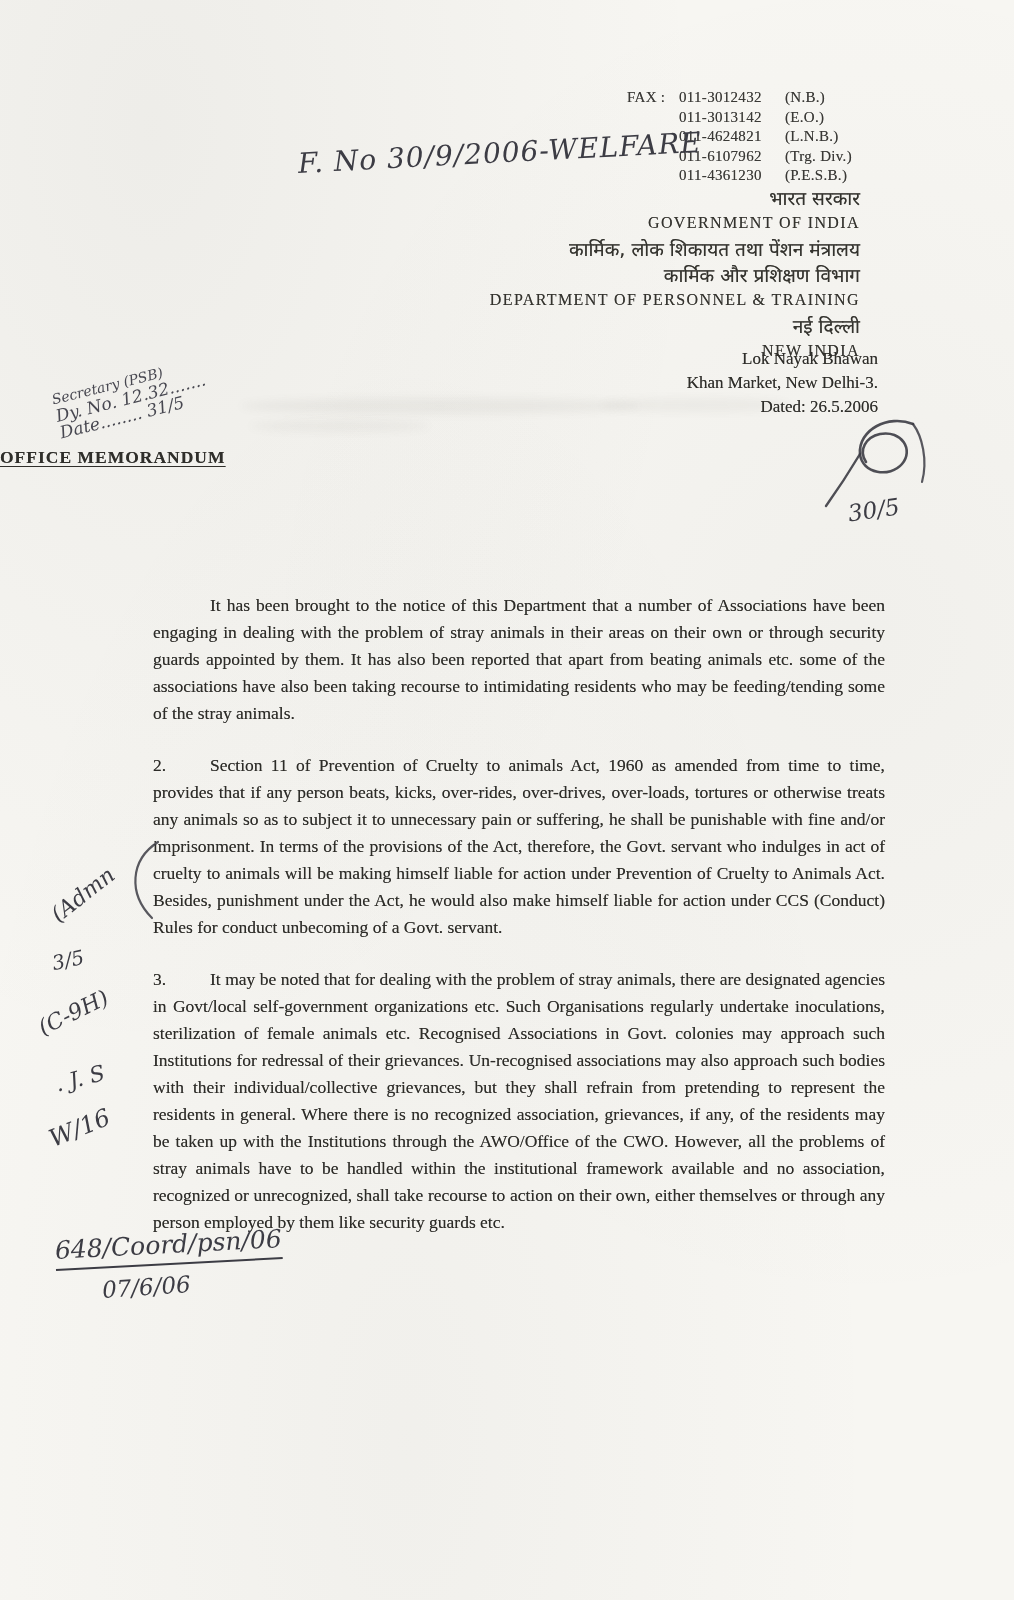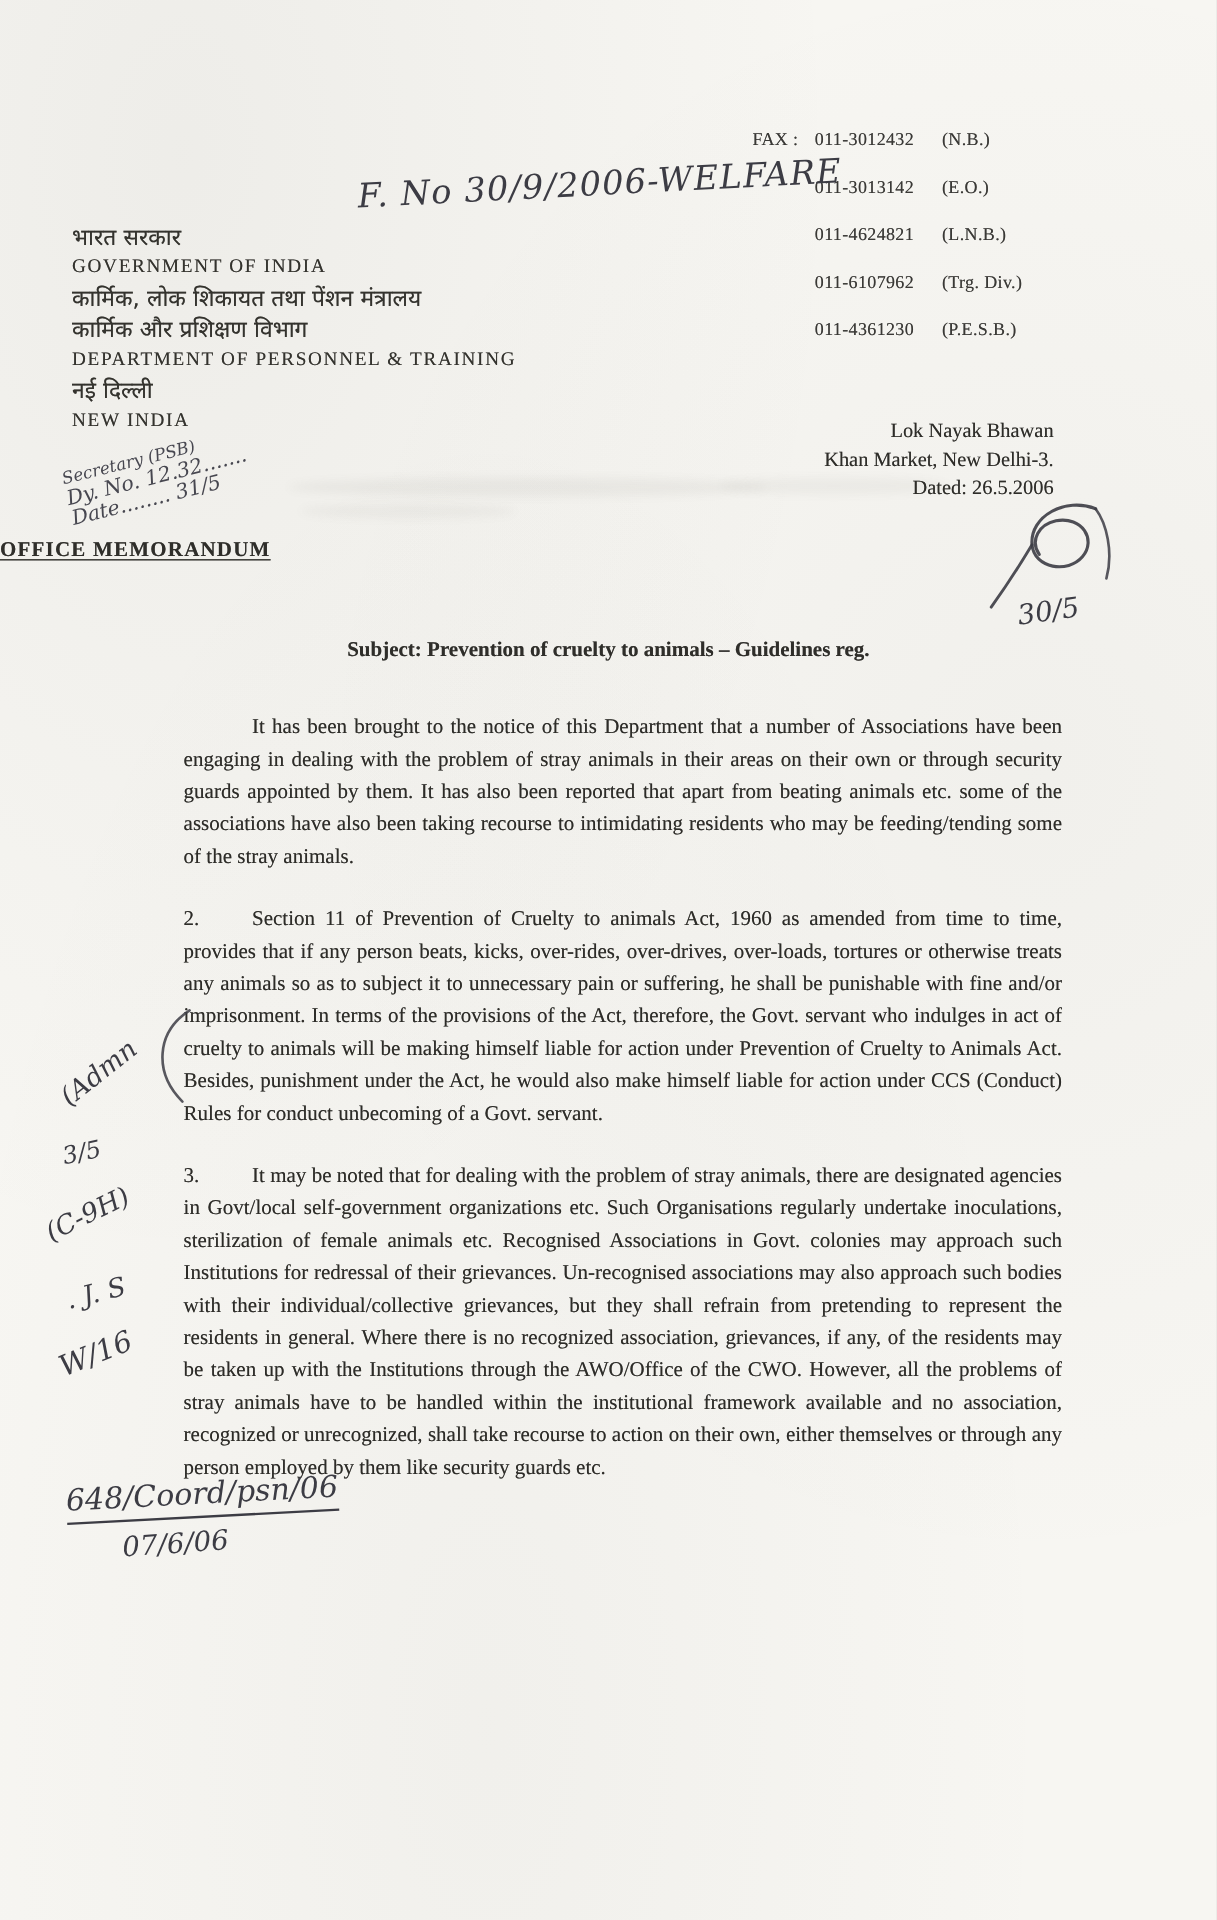--- a/index.html
+++ b/index.html
@@ -14,26 +14,26 @@
       radial-gradient(ellipse at 40% 90%, rgba(90,90,85,0.04), transparent 55%),
       #f7f6f2;
     overflow:hidden;
     font-family:"Liberation Serif", serif;
     color:#2f2e2a;
   }
   .typed { text-shadow:0 0 0.5px rgba(40,40,38,0.55); }
 
   
   .fax { position:absolute; top:88px; left:627px; font-size:15px; line-height:19.5px; color:#3a3936; letter-spacing:0.3px; }
-  .fax-row { display:flex;margin-top:20px; }
+  .fax-row { display:flex; }
   .fax-gutter { display:inline-block; width:52px; flex:0 0 52px; }
   .fax-num { display:inline-block; width:106px; flex:0 0 106px; }
 
   
-  .letterhead { position:absolute; top:186px; left:60px; width:800px; text-align:left; color:#34332e; }
+  .letterhead { position:absolute; top:186px; left:60px; width:800px; text-align:right; color:#34332e; }
   .lh-hindi { font-size:19px; line-height:24px; margin-bottom:2px; font-family:"DejaVu Sans", sans-serif; }
   .lh-en { font-size:16px; letter-spacing:1.4px; line-height:22px; margin-bottom:3px; }
 
   
   .address { position:absolute; top:329px; right:136px; text-align:right; font-size:17px; line-height:24px; color:#2e2d29;margin-top:18px; }
 
   
   .memo-title { position:absolute; top:447px; left:0; width:1014px; text-align:left;
     font-weight:bold; font-size:17.5px; letter-spacing:1px; text-decoration:underline; text-underline-offset:3px; }
   .subject { position:absolute; top:531px; left:0; width:1014px; text-align:center; font-weight:bold; font-size:17.5px; }
@@ -133,21 +133,20 @@
 
   <div class="memo-title typed">OFFICE MEMORANDUM</div>
 
   <svg class="sig-svg" width="130" height="100" viewBox="0 0 130 100">
     <path d="M95,12 C70,2 40,18 42,42 C44,62 72,66 84,52 C96,38 84,18 62,22 C48,25 40,38 48,50" fill="none" stroke="#3c3c44" stroke-width="2.6" stroke-linecap="round" opacity="0.9"></path>
     <path d="M42,42 C30,62 18,80 8,94" fill="none" stroke="#3c3c44" stroke-width="2.4" stroke-linecap="round" opacity="0.9"></path>
     <path d="M95,12 C104,24 110,48 104,70" fill="none" stroke="#3c3c44" stroke-width="2.2" stroke-linecap="round" opacity="0.85"></path>
   </svg>
   <div class="hand hw-dispatch">30/5</div>
 
-  <div class="subject typed">Subject: Prevention of cruelty to animals – Guidelines reg.</div>
 
   <div class="body-text typed">
     <p class="para"><span class="para-num"></span><span>It has been brought to the notice of this Department that a number of Associations have been engaging in dealing with the problem of stray animals in their areas on their own or through security guards appointed by them.  It has also been reported that apart from beating animals etc. some of the associations have also been taking recourse to intimidating residents who may be feeding/tending some of the stray animals.</span></p>
     <p class="para"><span class="para-num">2.</span><span>Section 11 of Prevention of Cruelty to animals Act, 1960 as amended from time to time, provides that if any person beats, kicks, over-rides, over-drives, over-loads, tortures or otherwise treats any animals so as to subject it to unnecessary pain or suffering, he shall be punishable with fine and/or imprisonment.  In terms of the provisions of the Act, therefore, the Govt. servant who indulges in act of cruelty to animals will be making himself liable for action under Prevention of Cruelty to Animals Act.  Besides, punishment under the Act, he would also make himself liable for action under CCS (Conduct) Rules for conduct unbecoming of a Govt. servant.</span></p>
     <p class="para"><span class="para-num">3.</span><span>It may be noted that for dealing with the problem of stray animals, there are designated agencies in Govt/local self-government organizations etc.  Such Organisations regularly undertake inoculations, sterilization of female animals etc.  Recognised Associations in Govt. colonies may approach such Institutions for redressal of their grievances.  Un-recognised associations may also approach such bodies with their individual/collective grievances, but they shall refrain from pretending to represent the residents in general.  Where there is no recognized association, grievances, if any, of the residents may be taken up with the Institutions through the AWO/Office of the CWO.  However, all the problems of stray animals have to be handled within the institutional framework available and no association, recognized or unrecognized, shall take recourse to action on their own, either themselves or through any person employed by them like security guards etc.</span></p>
   </div>
 
   <svg class="bracket-svg" width="42" height="84" viewBox="0 0 42 84">
     <path d="M36,4 C8,22 6,56 30,80" fill="none" stroke="#3c3c44" stroke-width="2.2" stroke-linecap="round" opacity="0.85"></path>
   </svg>

